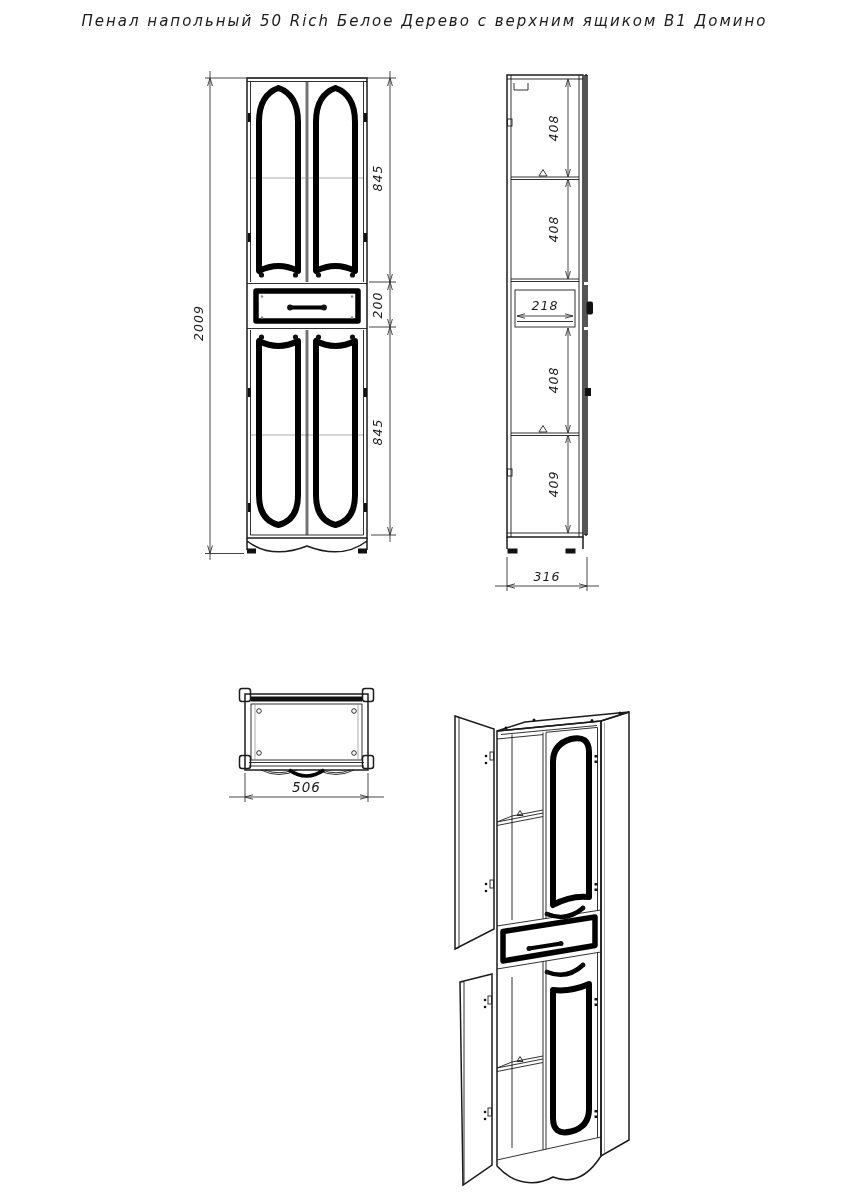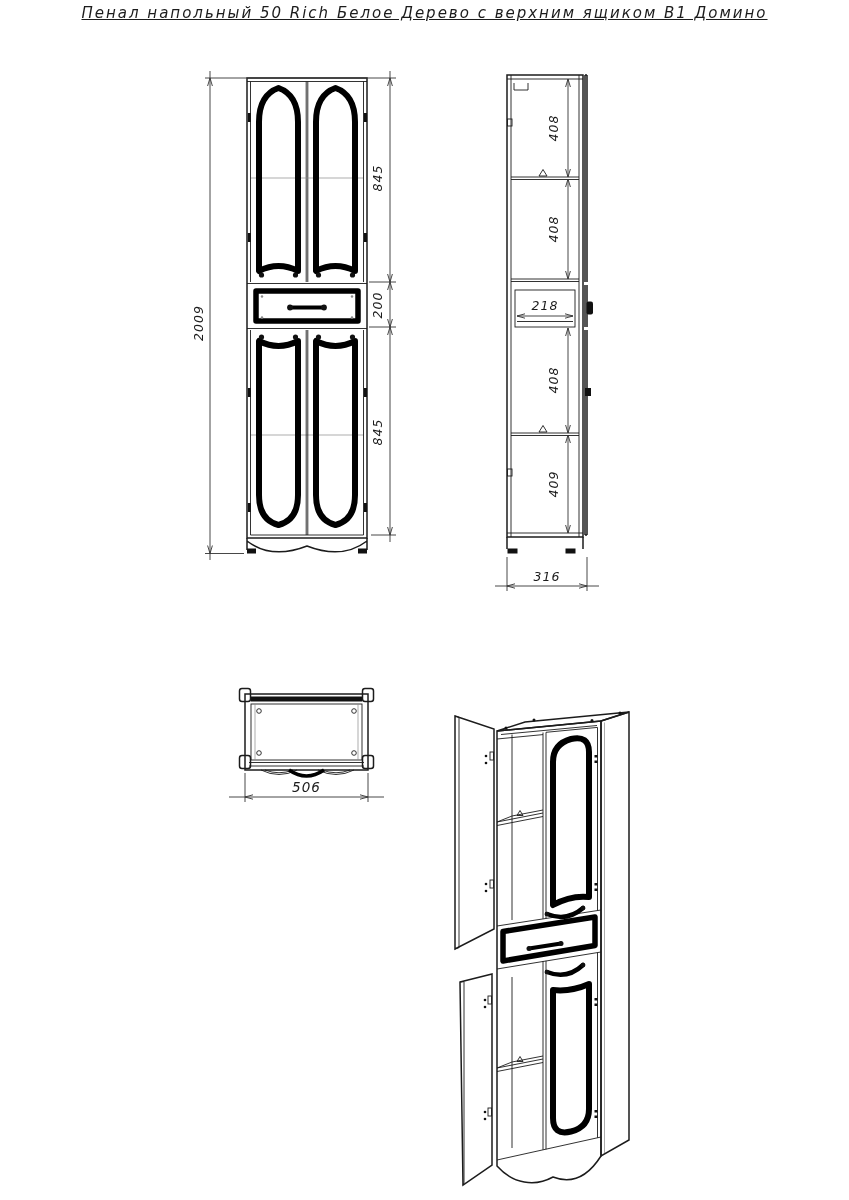--- a/index.html
+++ b/index.html
@@ -1,22 +1,22 @@
 <!DOCTYPE html>
 <html><head>
 <meta charset="utf-8">
 <style>
   html,body{margin:0;padding:0;}
   body{
     width:849px;height:1200px;position:relative;background:#ffffff;
     font-family:"DejaVu Sans",sans-serif;overflow:hidden;
   }
   .title{
-    position:absolute;top:4px;left:0;width:849px;text-align:center;
-    font-style:italic;font-size:15px;letter-spacing:2px;color:#1c1c1c;white-space:nowrap;text-decoration:underline;
+    position:absolute;top:12px;left:0;width:849px;text-align:center;
+    font-style:italic;font-size:15px;letter-spacing:2px;color:#1c1c1c;white-space:nowrap;
   }
   svg{position:absolute;overflow:visible;}
   svg text{font-family:"DejaVu Sans",sans-serif;font-style:italic;fill:#1c1c1c;}
   .dim{font-size:12.5px;letter-spacing:1px;}
   .l1{stroke:#1c1c1c;stroke-width:1.5;fill:none;}
   .l2{stroke:#1c1c1c;stroke-width:.9;fill:none;}
   .l3{stroke:#8a8a8a;stroke-width:.7;fill:none;}
   .dl{stroke:#333333;stroke-width:.9;fill:none;}
   .panel{stroke:#000000;stroke-width:6;fill:none;stroke-linejoin:round;}
   .panelw{stroke:#000000;stroke-width:5.5;fill:#ffffff;stroke-linejoin:round;}

